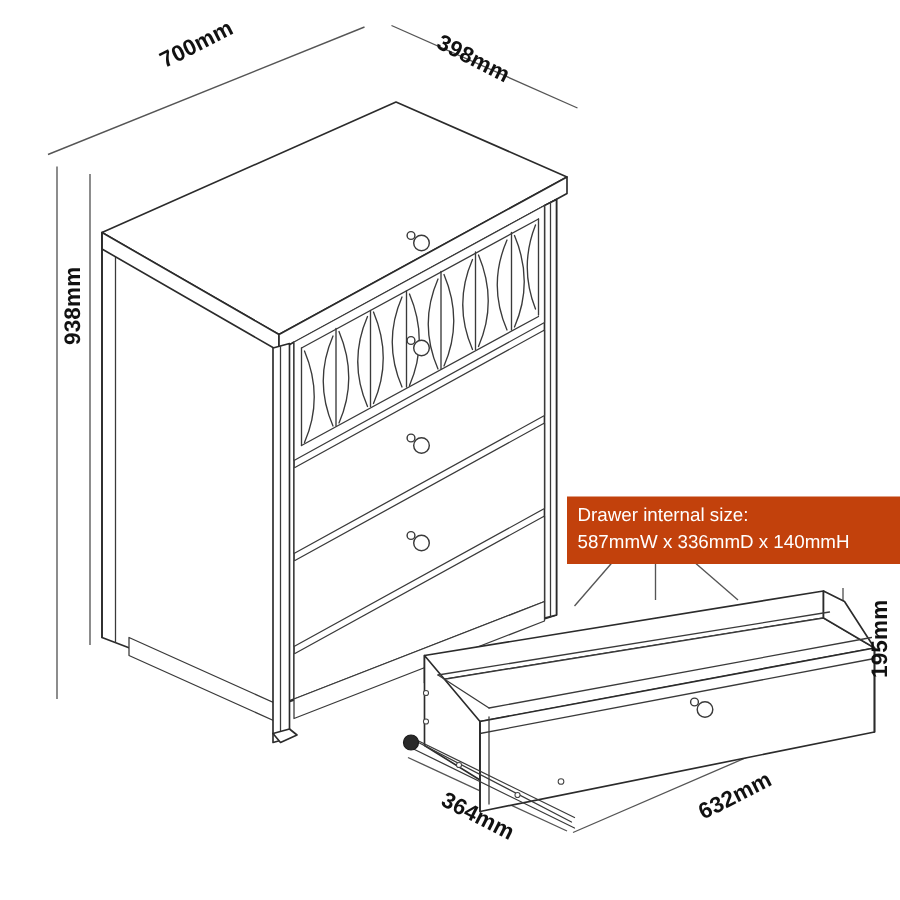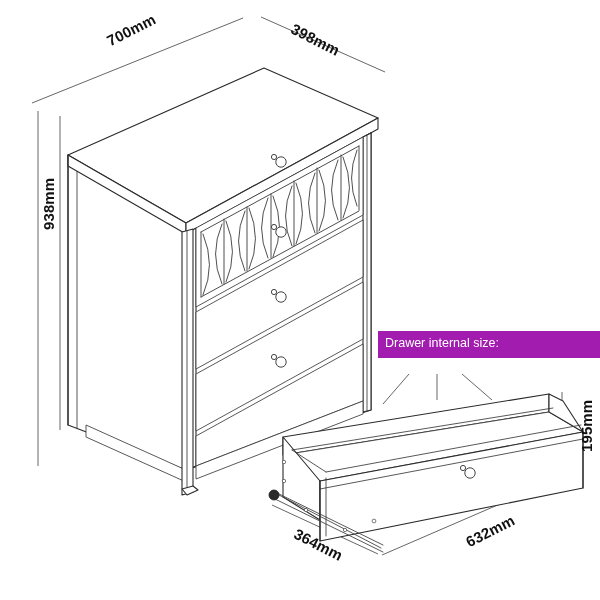--- a/index.html
+++ b/index.html
@@ -95,21 +95,21 @@
   #label-364  { left: 299px; top: 525px; transform: rotate(27deg);  transform-origin: left top; }
   #label-632  { left: 463px; top: 535px; transform: rotate(-27deg); transform-origin: left top; }
   #label-195  { left: 578px; top: 452px; transform: rotate(-90deg); transform-origin: left top; }
 
   #callout-box {
     position: absolute;
     left: 378px;
     top: 331px;
     width: 222px;
     box-sizing: border-box;
-    background: #a21caf;
+    background: #c2410c;
     color: #ffffff;
     padding: 4px 7px 5px 7px;
     font-family: "Liberation Sans", sans-serif;
     font-size: 12.5px;
     line-height: 1.42;
     font-weight: normal;
   }
   #callout-box .cl {
     display: block;
     white-space: nowrap;
@@ -300,15 +300,16 @@
   <div class="dim-label" id="label-938">938mm</div>
 
   <div class="dim-label" id="label-364">364mm</div>
 
   <div class="dim-label" id="label-632">632mm</div>
 
   <div class="dim-label" id="label-195">195mm</div>
 
   <div id="callout-box">
     <span class="cl">Drawer internal size:</span>
+    <span class="cl">587mmW x 336mmD x 140mmH</span>
   </div>
 
 </div>
 
 </body></html>

